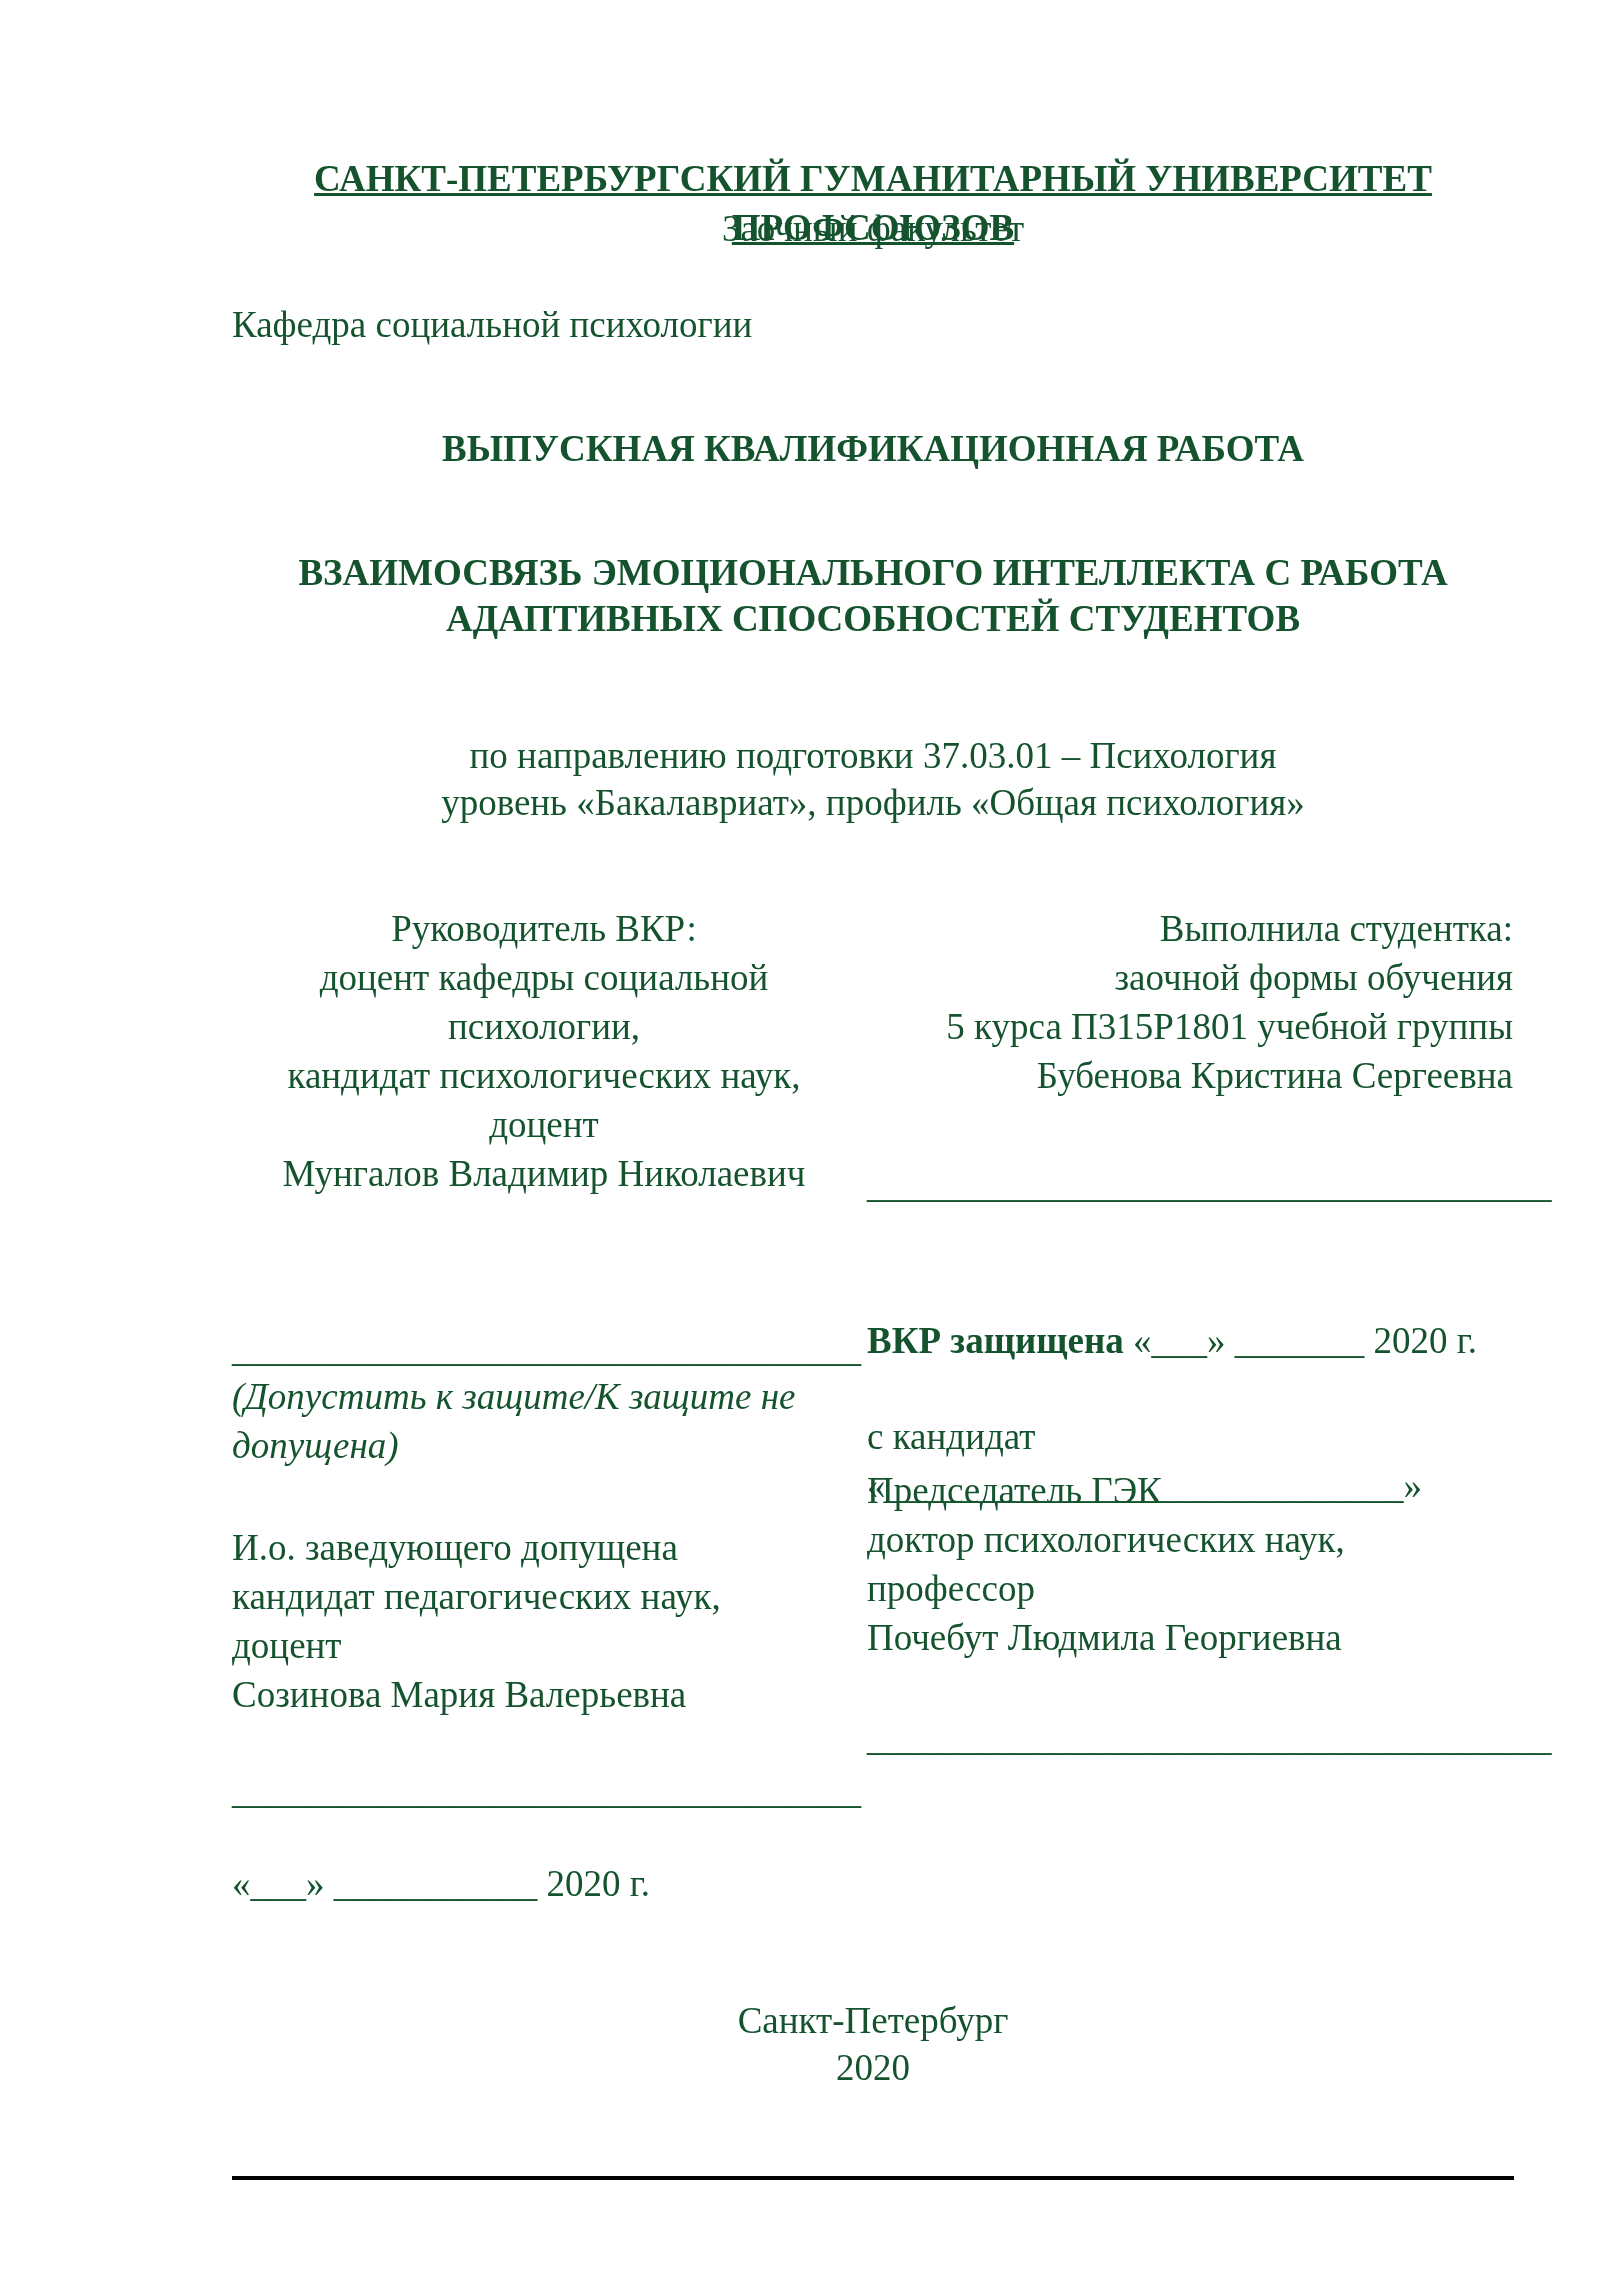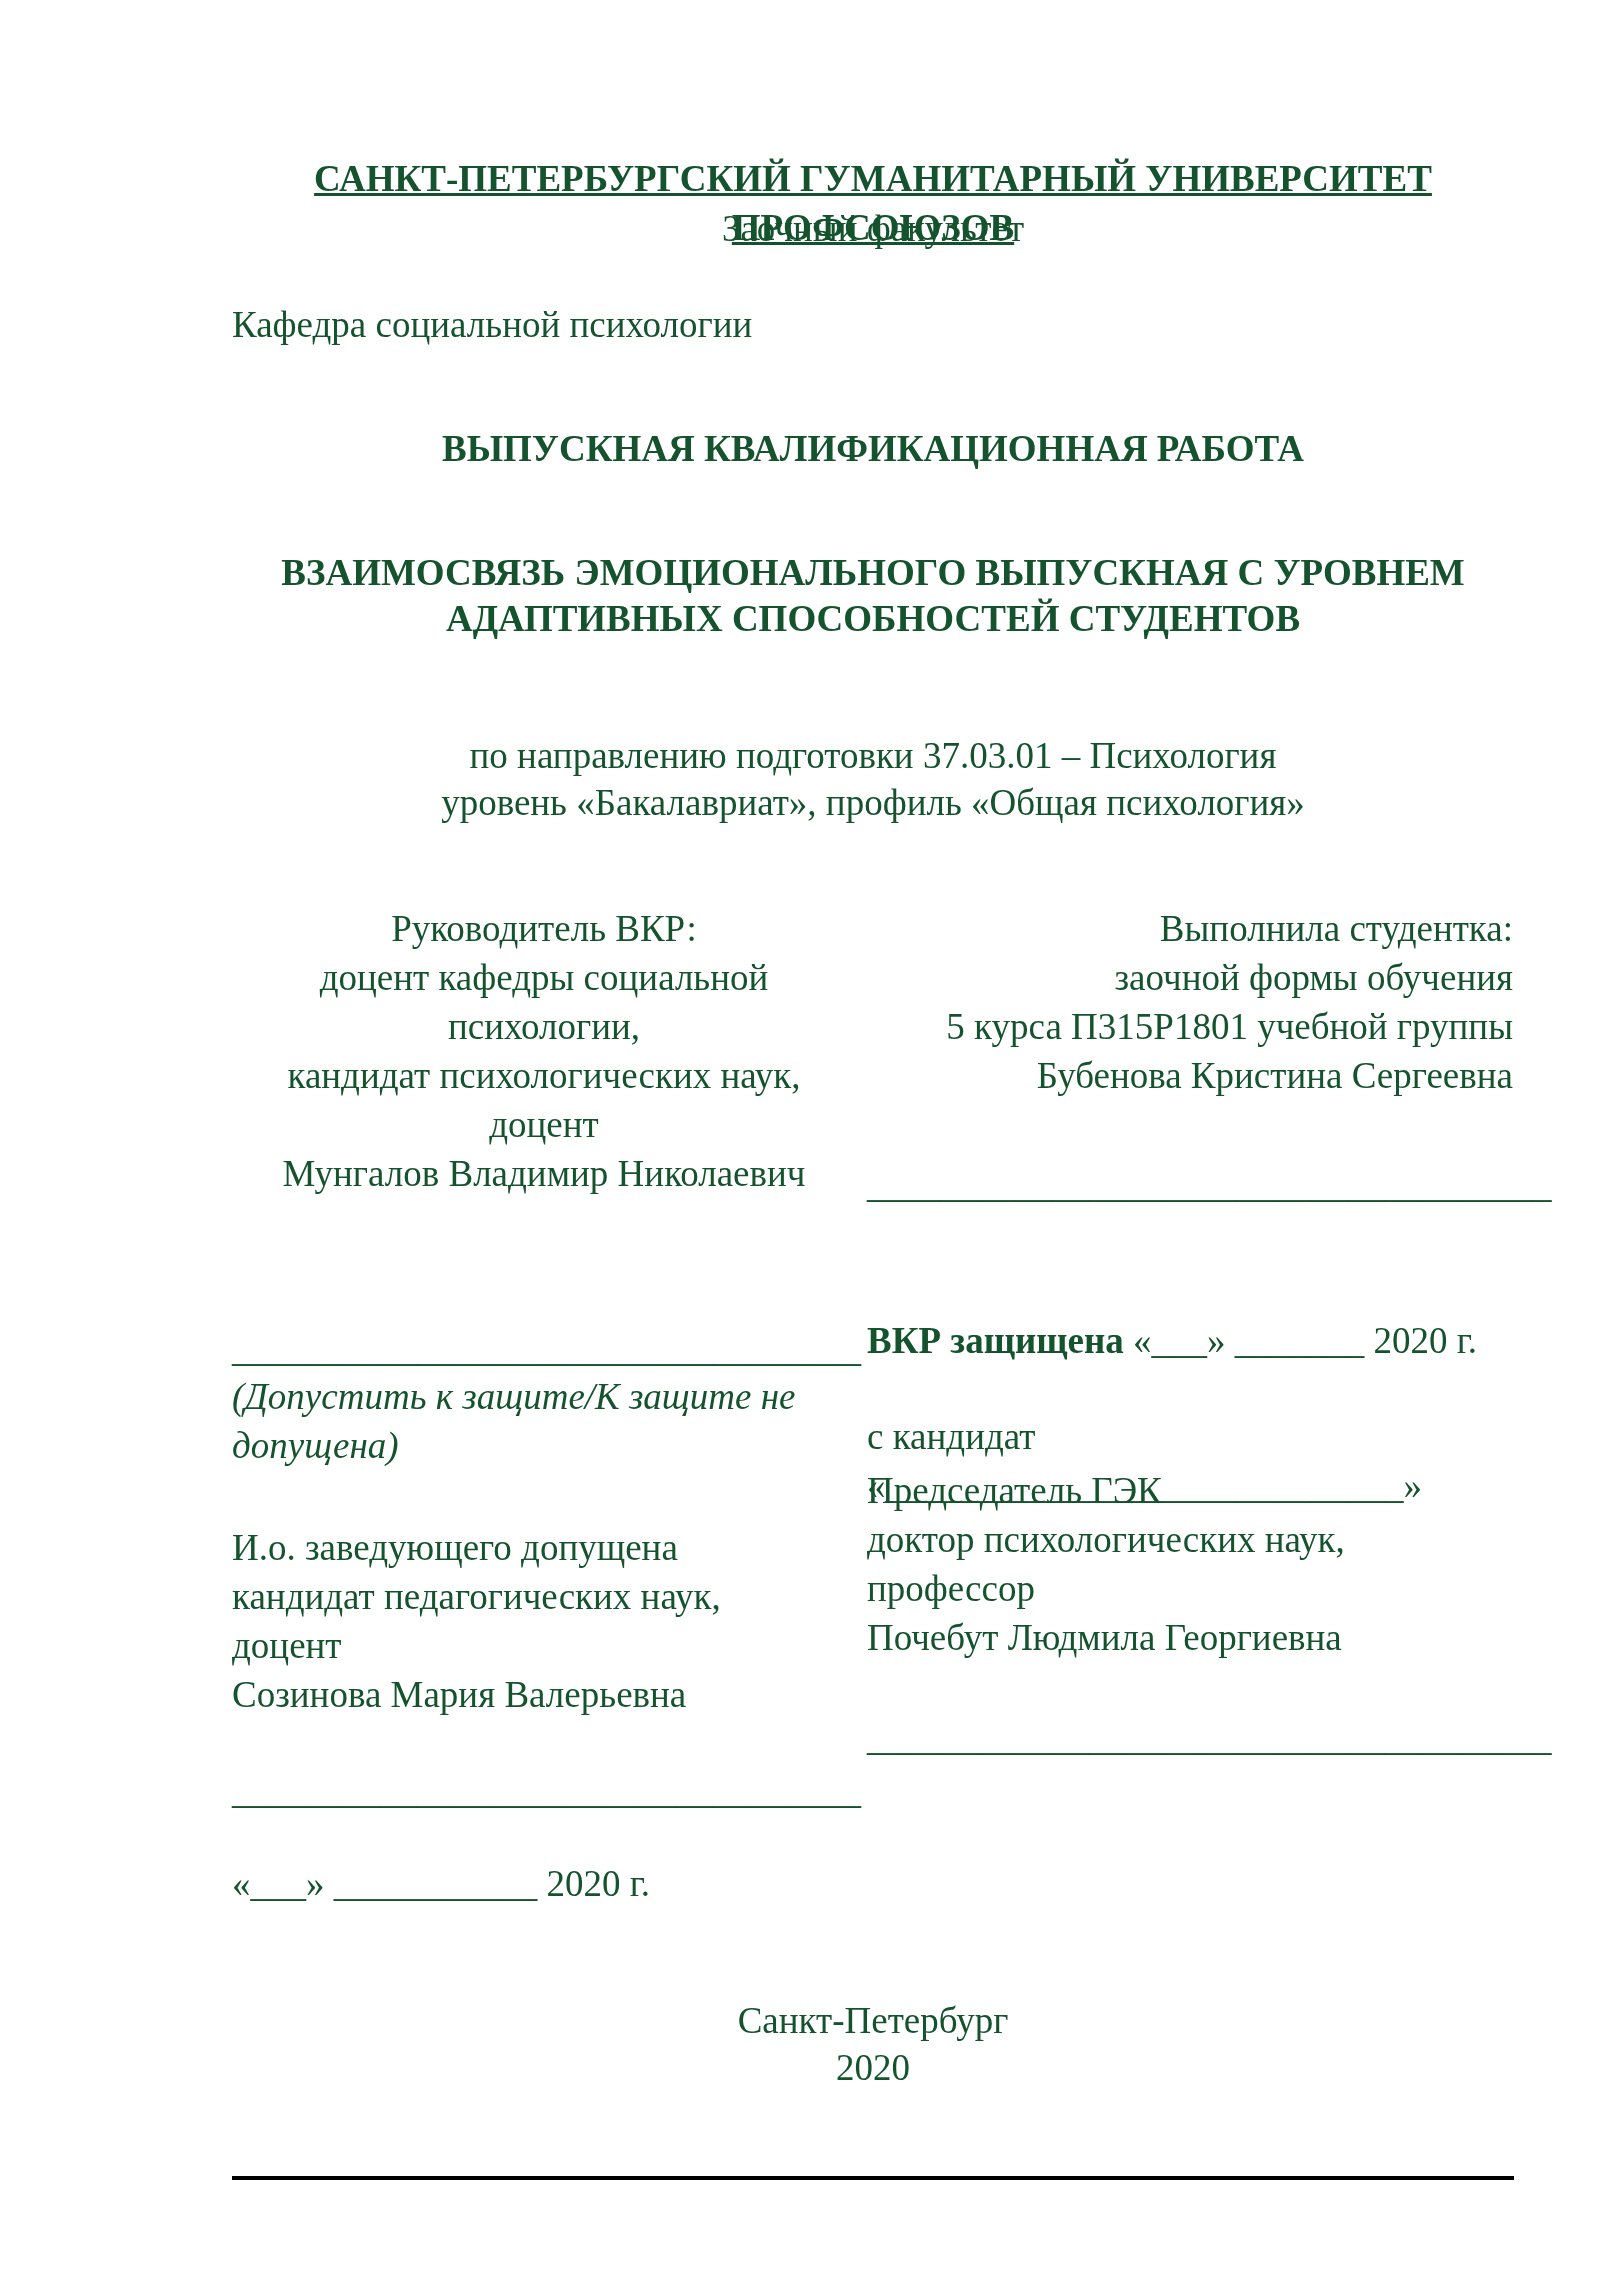--- a/index.html
+++ b/index.html
@@ -66,21 +66,21 @@
 
   <div class="block university center bold underline">САНКТ-ПЕТЕРБУРГСКИЙ ГУМАНИТАРНЫЙ УНИВЕРСИТЕТ ПРОФСОЮЗОВ</div>
 
   <div class="block faculty center">Заочный факультет</div>
 
   <div class="block department right">Кафедра социальной психологии</div>
 
   <div class="block worktype center bold">ВЫПУСКНАЯ КВАЛИФИКАЦИОННАЯ РАБОТА</div>
 
   <div class="block thesis-title center bold">
-    <div>ВЗАИМОСВЯЗЬ ЭМОЦИОНАЛЬНОГО ВЫПУСКНАЯ С УРОВНЕМ</div>
+    <div>ВЗАИМОСВЯЗЬ ЭМОЦИОНАЛЬНОГО ИНТЕЛЛЕКТА С РАБОТА</div>
     <div>АДАПТИВНЫХ СПОСОБНОСТЕЙ СТУДЕНТОВ</div>
   </div>
 
   <div class="block direction center">
     <div>по направлению подготовки 37.03.01 – Психология</div>
     <div>уровень «Бакалавриат», профиль «Общая психология»</div>
   </div>
 
   <div class="block col-left supervisor">
     <div>Руководитель ВКР:</div>

